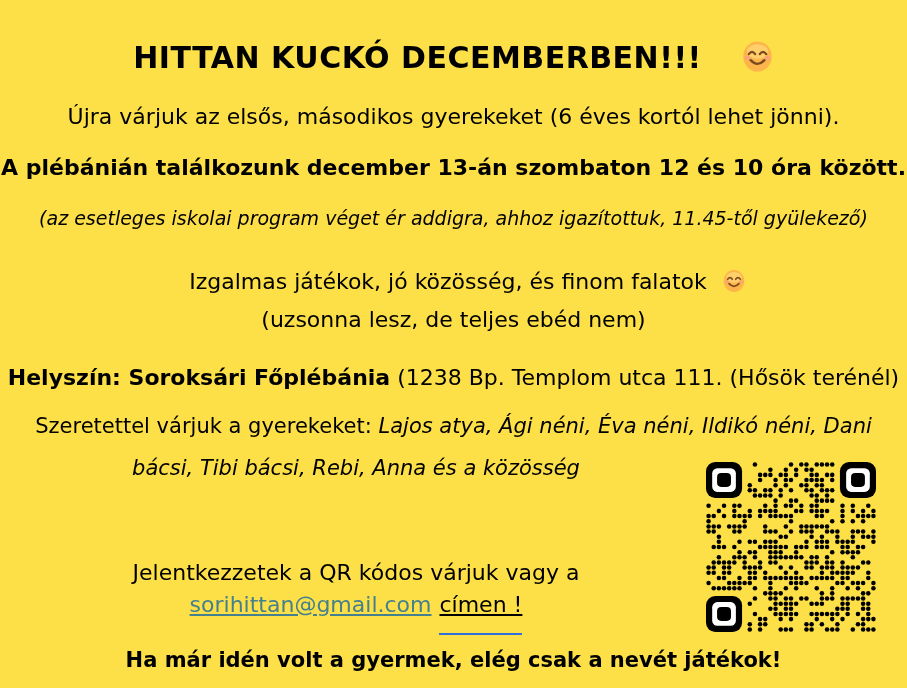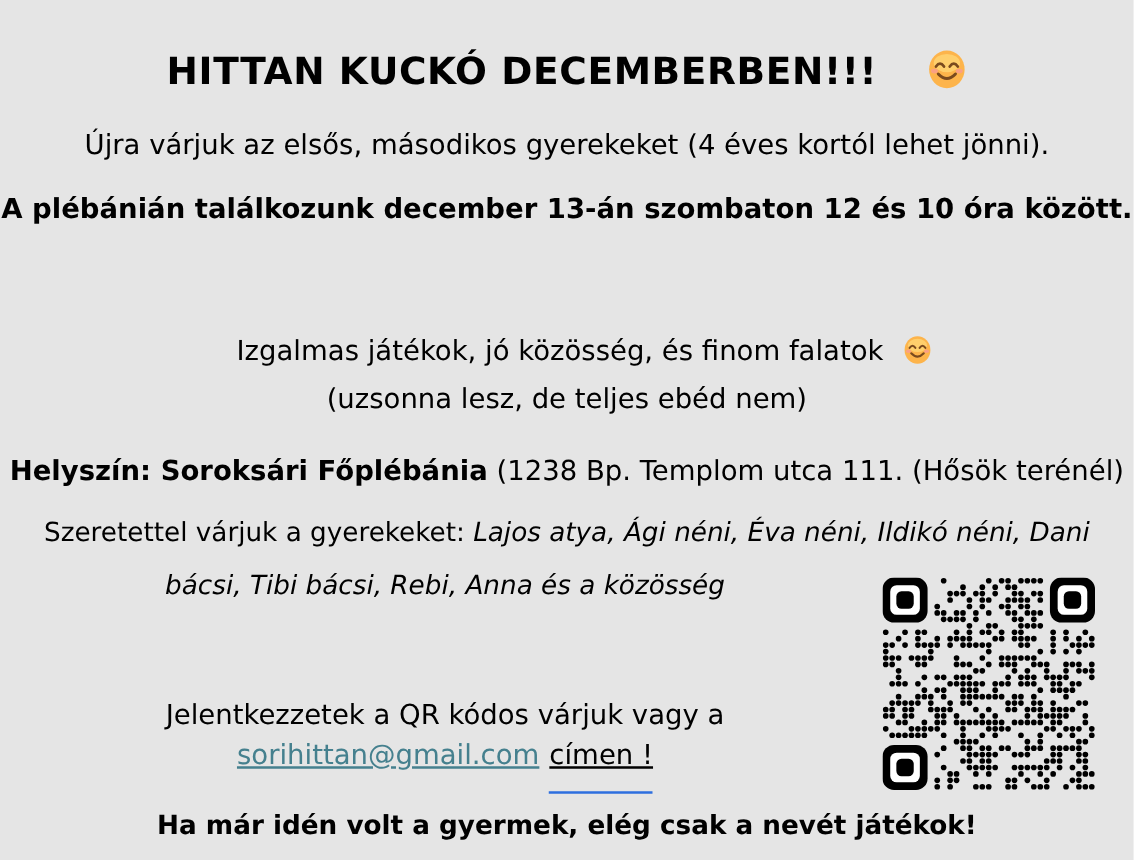--- a/index.html
+++ b/index.html
@@ -1,18 +1,18 @@
 <!DOCTYPE html>
 <html><head>
 <meta charset="utf-8">
 <style>
   * { margin:0; padding:0; box-sizing:border-box; }
   html,body { background:#ffffff; }
   .page {
-    position:relative; width:907px; height:688px; background:#e5e5e5;
+    position:relative; width:907px; height:688px; background:#fde047;
     color:#000; font-family:"DejaVu Sans","Liberation Sans",sans-serif;
     overflow:hidden;
   }
   .line { position:absolute; left:0; width:907px; text-align:center; white-space:nowrap; }
   .leftline { position:absolute; left:0; width:712px; text-align:center; white-space:nowrap; }
   .bold { font-weight:bold; }
   .italic { font-style:italic; }
 
   .l-title   { top:40px;  font-size:30px; font-weight:bold; letter-spacing:0.5px; }
   .l-intro   { top:104px; font-size:22px; }
@@ -50,24 +50,25 @@
           <ellipse cx="18" cy="18" rx="15.5" ry="16.5" fill="#FDB44B"></ellipse>
           <ellipse cx="18" cy="12.5" rx="11.5" ry="8" fill="#FFD372" opacity="0.85"></ellipse>
           <path d="M8.5 15.5 Q12 10.5 15.5 15.5" stroke="#7a4a1e" stroke-width="2.4" fill="none" stroke-linecap="round"></path>
           <path d="M20.5 15.5 Q24 10.5 27.5 15.5" stroke="#7a4a1e" stroke-width="2.4" fill="none" stroke-linecap="round"></path>
           <path d="M10.5 22 Q18 30 25.5 22" stroke="#7a4a1e" stroke-width="2.6" fill="none" stroke-linecap="round"></path>
           <ellipse cx="7.2" cy="19.5" rx="3" ry="2" fill="#F78FB3" opacity="0.55"></ellipse>
           <ellipse cx="28.8" cy="19.5" rx="3" ry="2" fill="#F78FB3" opacity="0.55"></ellipse>
         </svg></span>
   </div>
 
-  <div class="line l-intro">Újra várjuk az elsős, másodikos gyerekeket (4 éves kortól lehet jönni).</div>
+  <div class="line l-intro">Újra várjuk az elsős, másodikos gyerekeket (6 éves kortól lehet jönni).</div>
 
   <div class="line l-meeting">A plébánián találkozunk december 13-án szombaton 12 és 10 óra között.</div>
 
+  <div class="line l-note">(az esetleges iskolai program véget ér addigra, ahhoz igazítottuk, 11.45-től gyülekező)</div>
 
   <div class="line l-fun">
     <span>Izgalmas játékok, jó közösség, és finom falatok</span>
     <span class="emoji emoji-sm"><svg width="24" height="24" viewBox="0 0 36 36" xmlns="http://www.w3.org/2000/svg">
           <ellipse cx="18" cy="18" rx="15.5" ry="16.5" fill="#FDB44B"></ellipse>
           <ellipse cx="18" cy="12.5" rx="11.5" ry="8" fill="#FFD372" opacity="0.85"></ellipse>
           <path d="M8.5 15.5 Q12 10.5 15.5 15.5" stroke="#7a4a1e" stroke-width="2.4" fill="none" stroke-linecap="round"></path>
           <path d="M20.5 15.5 Q24 10.5 27.5 15.5" stroke="#7a4a1e" stroke-width="2.4" fill="none" stroke-linecap="round"></path>
           <path d="M10.5 22 Q18 30 25.5 22" stroke="#7a4a1e" stroke-width="2.6" fill="none" stroke-linecap="round"></path>
           <ellipse cx="7.2" cy="19.5" rx="3" ry="2" fill="#F78FB3" opacity="0.55"></ellipse>

